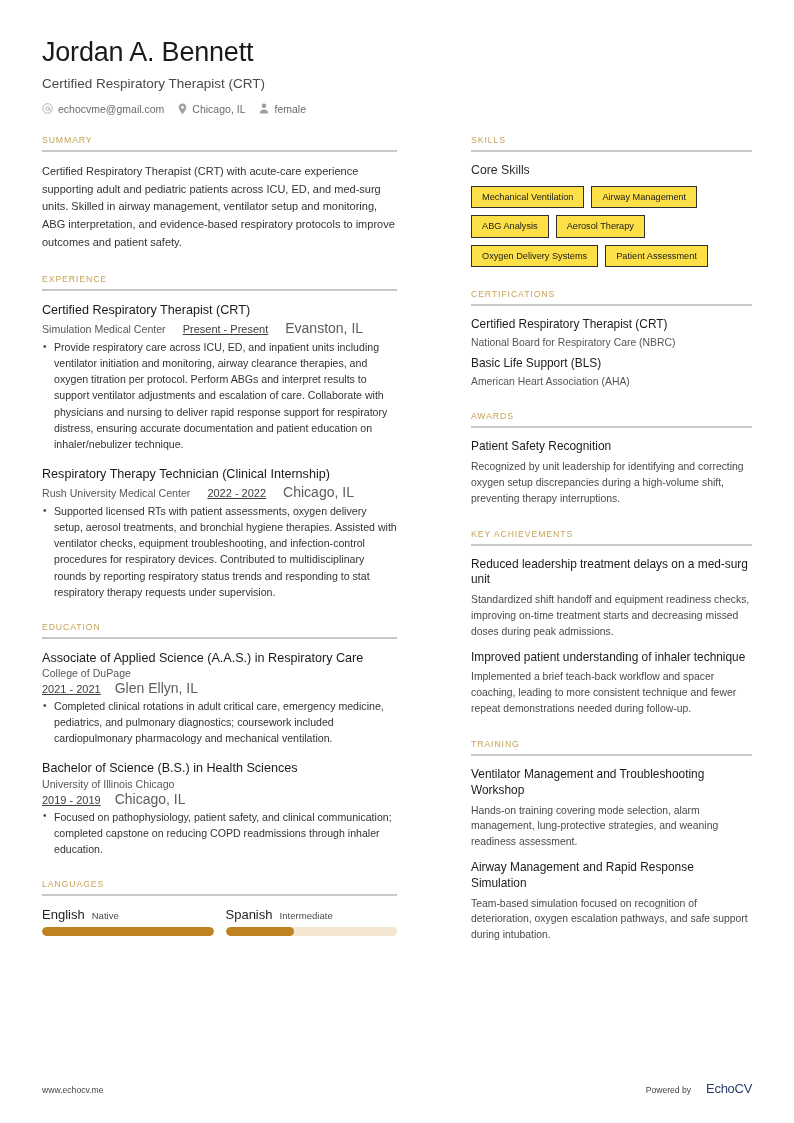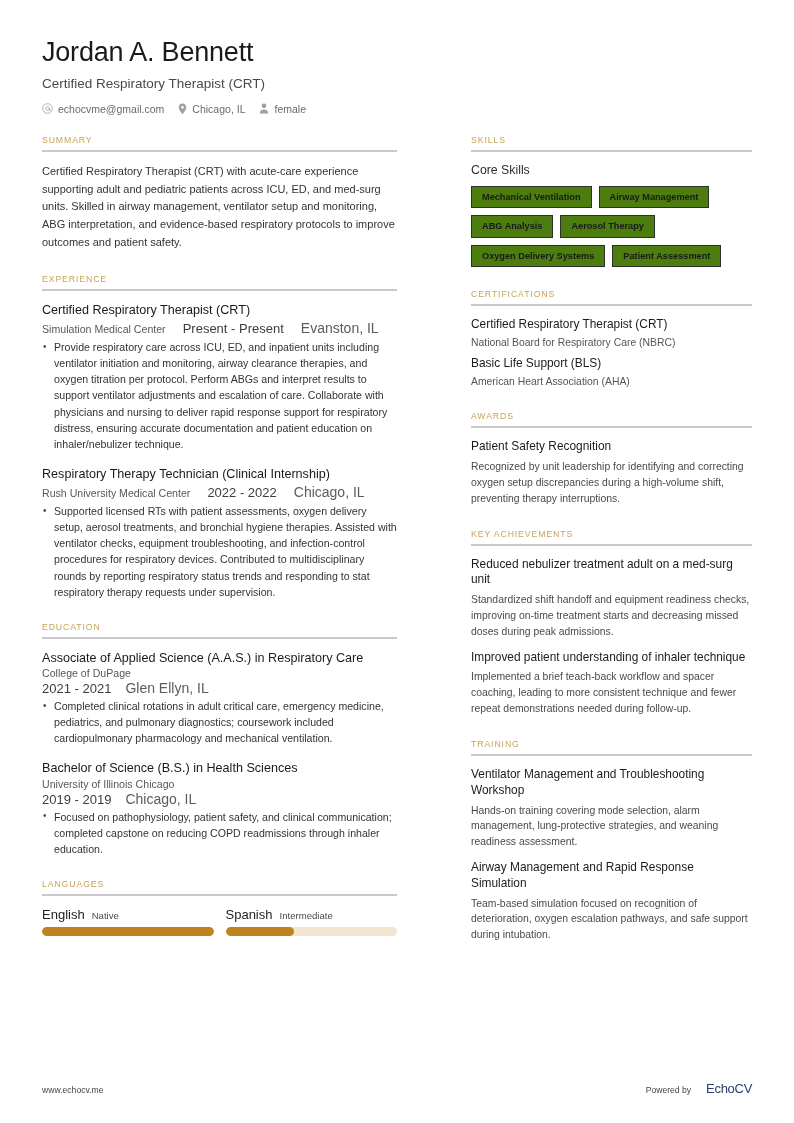--- a/index.html
+++ b/index.html
@@ -111,22 +111,23 @@
     margin-bottom: 3px;
     flex-wrap: wrap;
   }
 
   .entry-org {
     font-size: 10.6px;
     color: #585858;
   }
 
   .entry-dates {
-    font-size: 13px;
+    font-size: 11px;
     color: #3d3d3d;
+    text-decoration: underline;
   }
 
   .entry-loc {
     font-size: 14px;
     color: #5c5c5c;
   }
 
   .edu-meta {
     display: block;
     margin-top: 1px;
@@ -196,25 +197,25 @@
   .chips {
     display: flex;
     flex-wrap: wrap;
     gap: 7px;
   }
 
   .chip {
     border: 1.2px solid #2f2f2f;
     padding: 5px 10px;
     font-size: 9.2px;
-    font-weight: bold;
+    font-weight: normal;
     color: #1a1a1a;
     line-height: 1.15;
     white-space: nowrap;
-    background: #4d7c0f;
+    background: #fde047;
   }
 
   
   .r-item { margin-bottom: 10px; }
   .r-item:last-child { margin-bottom: 0; }
 
   .r-title {
     font-size: 11.9px;
     color: #1c1c1c;
     line-height: 1.33;
@@ -452,21 +453,21 @@
         <div class="r-item">
           <div class="r-title">Patient Safety Recognition</div>
           <div class="r-desc">Recognized by unit leadership for identifying and correcting oxygen setup discrepancies during a high-volume shift, preventing therapy interruptions.</div>
         </div>
       </div>
 
       <div class="section">
         <div class="section-title" style="color: rgb(198, 162, 86);">KEY ACHIEVEMENTS</div>
         <div class="section-rule"></div>
         <div class="r-item">
-          <div class="r-title">Reduced nebulizer treatment adult on a med-surg unit</div>
+          <div class="r-title">Reduced leadership treatment delays on a med-surg unit</div>
           <div class="r-desc">Standardized shift handoff and equipment readiness checks, improving on-time treatment starts and decreasing missed doses during peak admissions.</div>
         </div>
         <div class="r-item">
           <div class="r-title">Improved patient understanding of inhaler technique</div>
           <div class="r-desc">Implemented a brief teach-back workflow and spacer coaching, leading to more consistent technique and fewer repeat demonstrations needed during follow-up.</div>
         </div>
       </div>
 
       <div class="section">
         <div class="section-title" style="color: rgb(198, 162, 86);">TRAINING</div>

